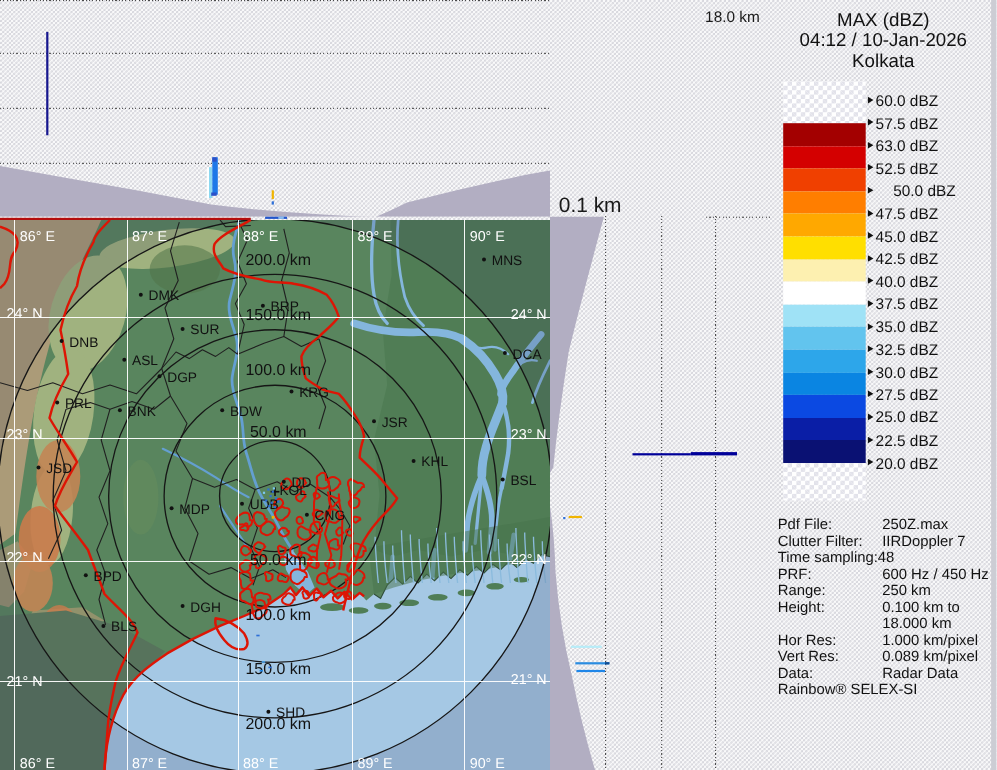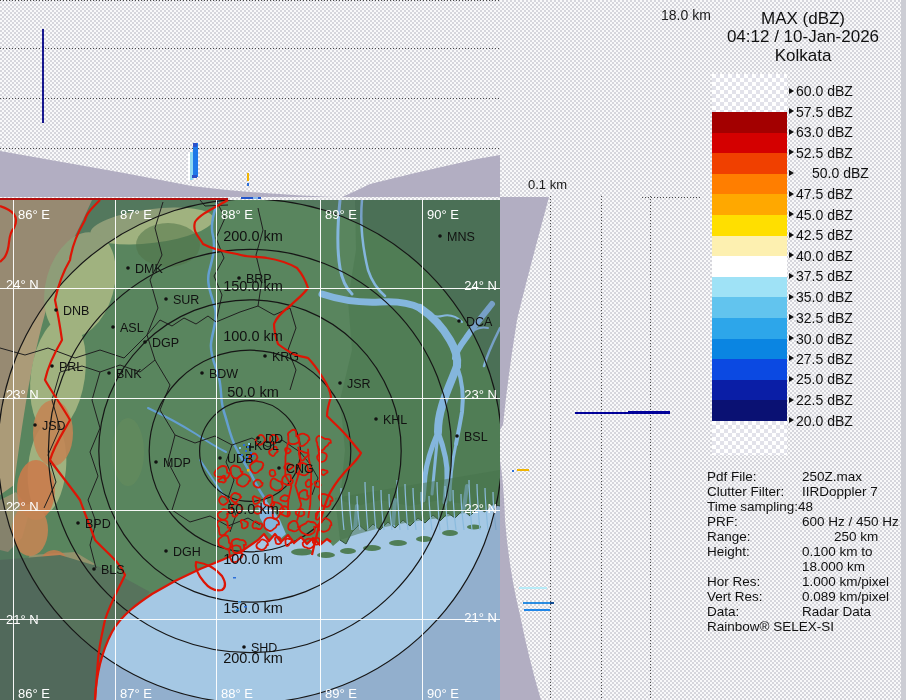--- a/index.html
+++ b/index.html
@@ -2,21 +2,21 @@
 <html><head>
 <meta charset="utf-8">
 <style>
 html,body{margin:0;padding:0;width:906px;height:700px;overflow:hidden;}
 body{font-family:"Liberation Sans", sans-serif;position:relative;
 background-image:linear-gradient(45deg,#d6d6dc 25%,transparent 25%,transparent 75%,#d6d6dc 75%),linear-gradient(45deg,#d6d6dc 25%,#f9f9fa 25%,#f9f9fa 75%,#d6d6dc 75%);
 background-size:4px 4px;background-position:0 0,2px 2px;}
 .abs{position:absolute;}
 .doth{position:absolute;height:1px;background-image:repeating-linear-gradient(90deg,#4a4a4a 0 1px,transparent 1px 3px);}
 .dotv{position:absolute;width:1px;background-image:repeating-linear-gradient(180deg,#4a4a4a 0 1px,transparent 1px 3px);}
-.lbl{position:absolute;color:#1a1a1a;font-size:14px;white-space:nowrap;padding-left:20px;}
+.lbl{position:absolute;color:#1a1a1a;font-size:14px;white-space:nowrap;}
 #legend{position:absolute;left:700px;top:0;width:206px;height:676px;}
 .ltitle{position:absolute;width:206px;text-align:center;color:#111;font-size:17px;white-space:nowrap;}
 .cb{position:absolute;left:12px;width:75px;}
 .checker{background-image:linear-gradient(45deg,#e2e2ea 25%,transparent 25%,transparent 75%,#e2e2ea 75%),linear-gradient(45deg,#e2e2ea 25%,#ffffff 25%,#ffffff 75%,#e2e2ea 75%);background-size:8px 8px;background-position:0 0,4px 4px;}
 .arrow{position:absolute;left:89px;width:0;height:0;border-left:5px solid #111;border-top:3.5px solid transparent;border-bottom:3.5px solid transparent;}
 .dbz{position:absolute;left:96px;color:#111;font-size:14px;white-space:nowrap;}
 .info{position:absolute;color:#111;font-size:13.5px;white-space:nowrap;}
 </style>
 </head>
 <body>
@@ -59,21 +59,21 @@
 <div class="abs" style="left:128px;top:215px;width:42px;height:3px;background:#000099;"></div>
 <div class="abs" style="left:12px;top:274px;width:2px;height:1.5px;background:#2d6fd8;"></div>
 <div class="abs" style="left:17px;top:273px;width:12px;height:2px;background:#f0b400;"></div>
 <div class="abs" style="left:19px;top:391px;width:28px;height:1.5px;background:#b7ecf8;"></div>
 <div class="abs" style="left:23px;top:405.5px;width:31px;height:2px;background:#2a8ce0;"></div>
 <div class="abs" style="left:50px;top:405.5px;width:4px;height:2px;background:#104a90;"></div>
 <div class="abs" style="left:24px;top:412.5px;width:26px;height:2.5px;background:#1f86e8;"></div>
 </div>
 
 <div class="lbl" style="left:641px;top:7px;">18.0 km</div>
-<div class="lbl" style="left:508px;top:177px;font-size:13px;">0.1 km</div>
+<div class="lbl" style="left:508px;top:177px;font-size:19px;">0.1 km</div>
 
 <div class="abs" id="mapbox" style="left:0;top:200px;width:500px;height:500px;">
 <svg id="mapsvg" width="500" height="500" viewBox="0 0 500 500" style="position:absolute;left:0;top:0">
 
 <rect x="0" y="0" width="500" height="500" fill="#5e8d62"></rect>
 
 <path d="M355,0 L500,0 500,310 470,305 440,300 410,306 380,300 358,306 340,300 345,250 340,200 352,150 348,100 356,50 Z" fill="#558459"></path>
 
 <path d="M0,0 L92,0 C80,28 62,58 52,90 C42,122 34,155 28,190 C22,225 18,255 14,285 L0,295 Z" fill="#b5a47e"></path>
 <path d="M0,300 L16,292 30,310 22,338 8,352 0,350 Z" fill="#ae9e7a" opacity="0.8"></path>
@@ -435,21 +435,21 @@
     <div class="arrow" style="top: 417.1px;"></div>
     <div class="dbz" style="top: 412.6px;">20.0 dBZ</div>
     <div class="info" style="left: 7px; top: 469px;">Pdf File:</div>
     <div class="info" style="left: 102px; top: 469px;">250Z.max</div>
     <div class="info" style="left: 7px; top: 484px;">Clutter Filter:</div>
     <div class="info" style="left: 102px; top: 484px;">IIRDoppler 7</div>
     <div class="info" style="left: 7px; top: 499px;">Time sampling:48</div>
     <div class="info" style="left: 7px; top: 514px;">PRF:</div>
     <div class="info" style="left: 102px; top: 514px;">600 Hz / 450 Hz</div>
     <div class="info" style="left: 7px; top: 529px;">Range:</div>
-    <div class="info" style="left: 102px; top: 529px; padding-left: 32px;">250 km</div>
+    <div class="info" style="left: 102px; top: 529px;">250 km</div>
     <div class="info" style="left: 7px; top: 544px;">Height:</div>
     <div class="info" style="left: 102px; top: 544px;">0.100 km to</div>
     <div class="info" style="left: 102px; top: 559px;">18.000 km</div>
     <div class="info" style="left: 7px; top: 574px;">Hor Res:</div>
     <div class="info" style="left: 102px; top: 574px;">1.000 km/pixel</div>
     <div class="info" style="left: 7px; top: 589px;">Vert Res:</div>
     <div class="info" style="left: 102px; top: 589px;">0.089 km/pixel</div>
     <div class="info" style="left: 7px; top: 604px;">Data:</div>
     <div class="info" style="left: 102px; top: 604px;">Radar Data</div>
     <div class="info" style="left: 7px; top: 619px;">Rainbow® SELEX-SI</div>

